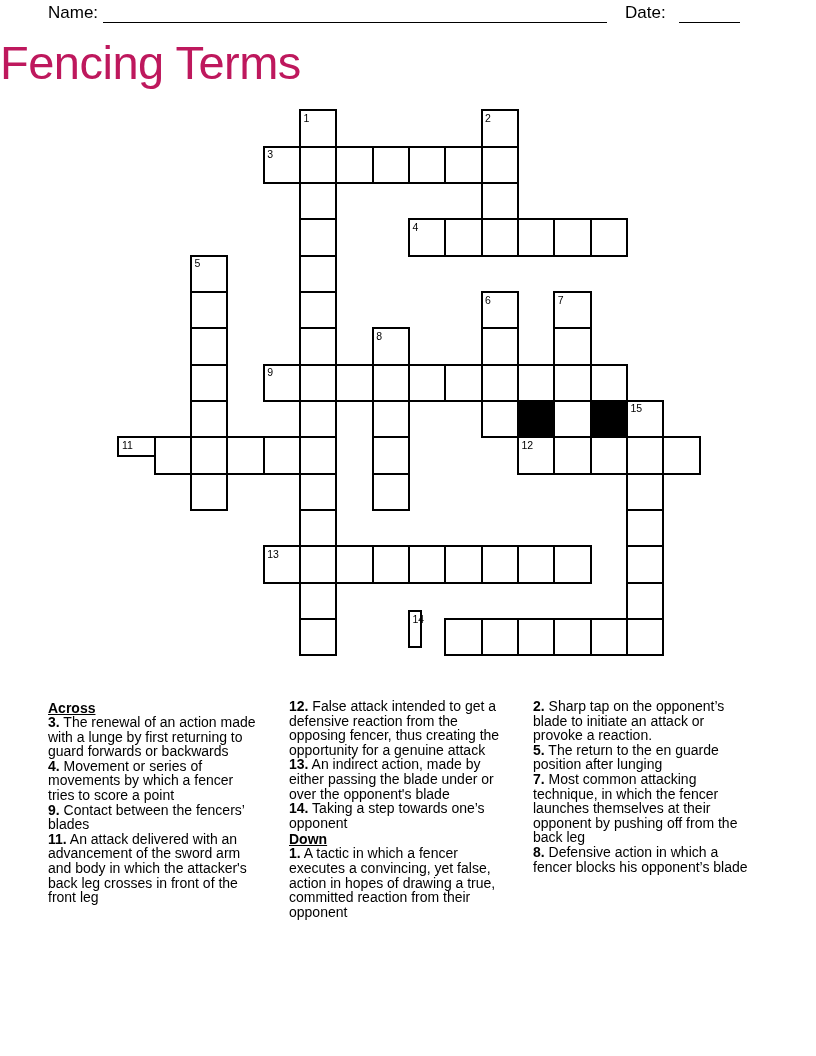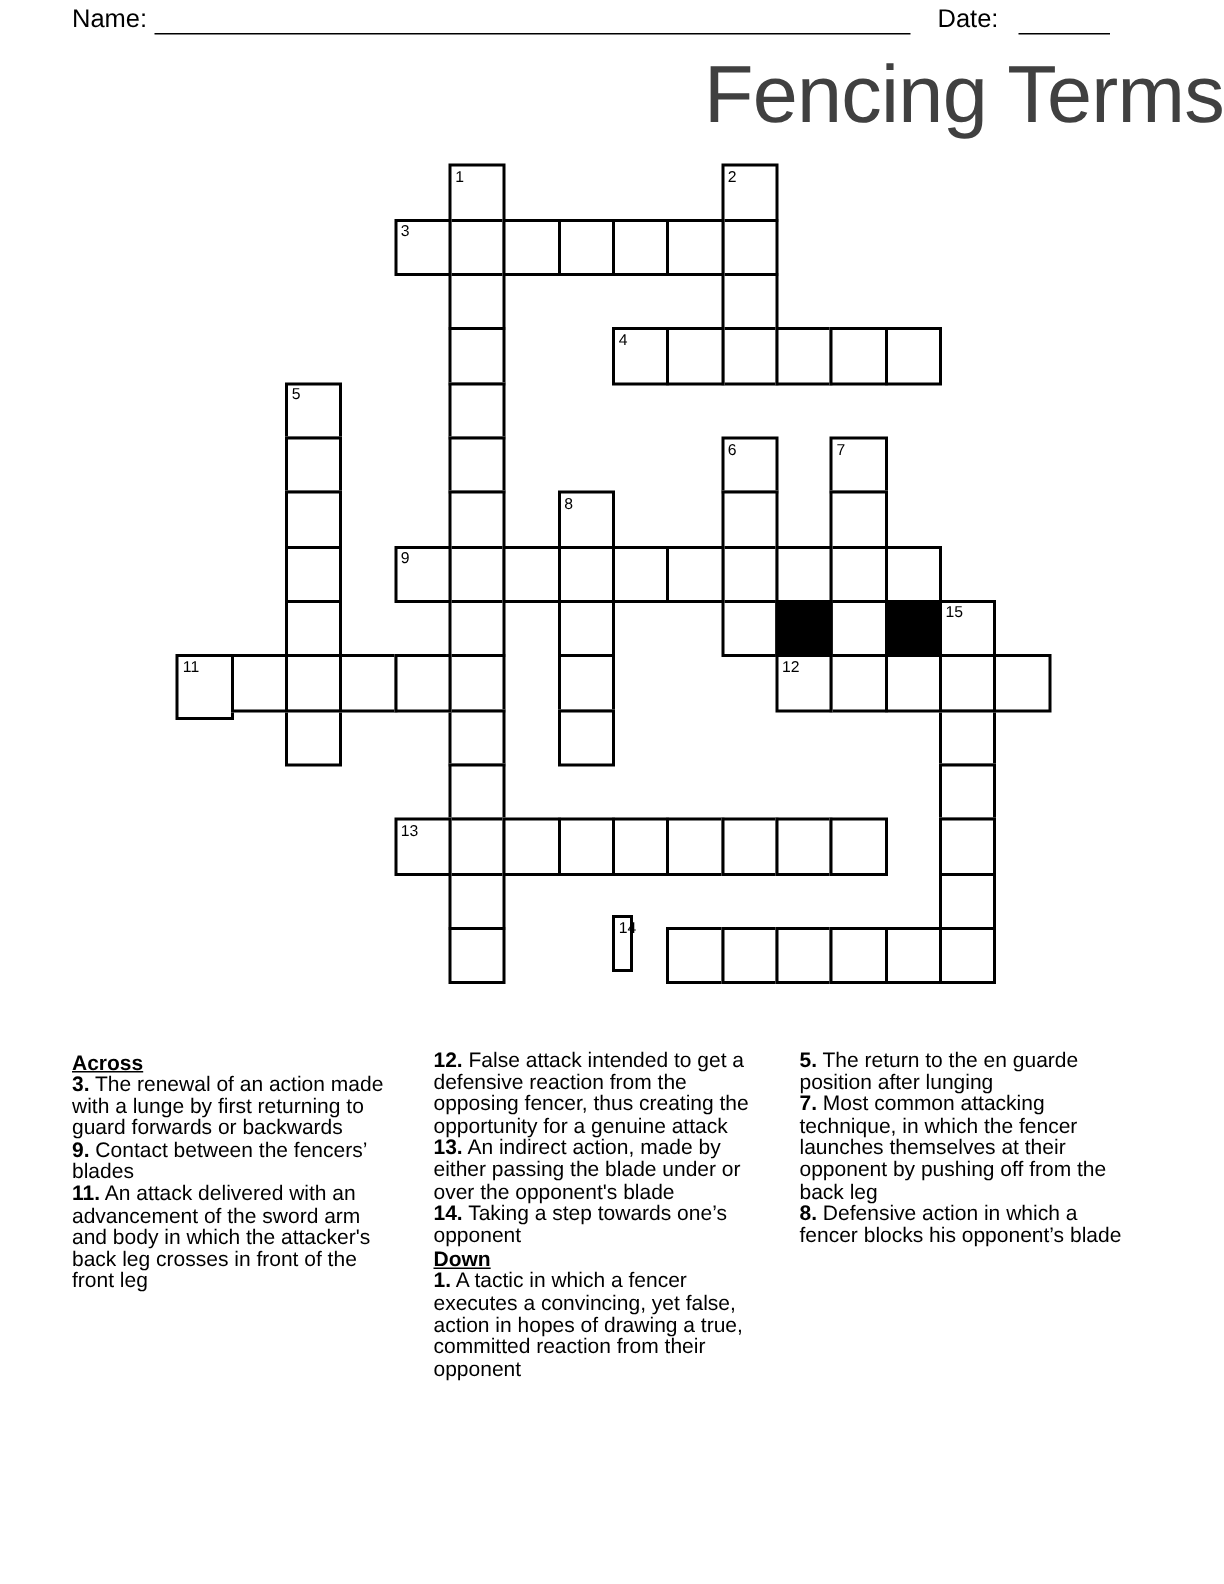--- a/index.html
+++ b/index.html
@@ -28,26 +28,26 @@
     height: 0;
     border-bottom: 1.6px solid #000;
   }
   .name-rule { left: 103px; top: 22px; width: 504px; }
   .date-rule { left: 679px; top: 22px; width: 61px; }
   
   .title {
     position: absolute;
     left: 0; right: 0;
     top: 33px;
-    text-align: right;
-    font-size: 54px;
+    text-align: left;
+    font-size: 47px;
     font-weight: 400;
     letter-spacing: -0.5px;
     line-height: 60px;
-    color: #404040;
+    color: #be185d;
   }
   
   #grid { position: absolute; left: 0; top: 0; width: 816px; height: 700px; }
   .cell {
     position: absolute;
     background: #ffffff;
     border: 2px solid #000000;
   }
   .cell.black { background: #000000; }
   .cnum {
@@ -167,21 +167,21 @@
       <div class="cell" style="left: 589.56px; top: 363.64px; width: 38.32px; height: 38.32px;"></div>
       <div class="cell" style="left: 625.88px; top: 399.96px; width: 38.32px; height: 38.32px;">
         <span class="cnum">15</span>
       </div>
       <div class="cell" style="left: 625.88px; top: 436.28px; width: 38.32px; height: 38.32px;"></div>
       <div class="cell" style="left: 625.88px; top: 472.6px; width: 38.32px; height: 38.32px;"></div>
       <div class="cell" style="left: 625.88px; top: 508.92px; width: 38.32px; height: 38.32px;"></div>
       <div class="cell" style="left: 625.88px; top: 545.24px; width: 38.32px; height: 38.32px;"></div>
       <div class="cell" style="left: 625.88px; top: 581.56px; width: 38.32px; height: 38.32px;"></div>
       <div class="cell" style="left: 625.88px; top: 617.88px; width: 38.32px; height: 38.32px;"></div>
-      <div class="cell" style="left: 117.4px; top: 436.28px; width: 38.32px; height: 44px;">
+      <div class="cell" style="left: 117.4px; top: 436.28px; width: 38.32px; height: 21px;">
         <span class="cnum">11</span>
       </div>
       <div class="cell" style="left: 153.72px; top: 436.28px; width: 38.32px; height: 38.32px;"></div>
       <div class="cell" style="left: 226.36px; top: 436.28px; width: 38.32px; height: 38.32px;"></div>
       <div class="cell" style="left: 262.68px; top: 436.28px; width: 38.32px; height: 38.32px;"></div>
       <div class="cell" style="left: 516.92px; top: 436.28px; width: 38.32px; height: 38.32px;">
         <span class="cnum">12</span>
       </div>
       <div class="cell" style="left: 589.56px; top: 436.28px; width: 38.32px; height: 38.32px;"></div>
       <div class="cell" style="left: 662.2px; top: 436.28px; width: 38.32px; height: 38.32px;"></div>
@@ -204,30 +204,32 @@
       <div class="cell" style="left: 553.24px; top: 617.88px; width: 38.32px; height: 38.32px;"></div>
       <div class="cell" style="left: 589.56px; top: 617.88px; width: 38.32px; height: 38.32px;"></div>
       <div class="cell black" style="left: 516.92px; top: 399.96px; width: 38.32px; height: 38.32px;"></div>
       <div class="cell black" style="left: 589.56px; top: 399.96px; width: 38.32px; height: 38.32px;"></div>
     </div>
 
   <div class="clues">
     <div class="clue-col" id="col1">
         <div class="clue-header">Across</div>
         <div class="clue"><b>3.</b> The renewal of an action made with a lunge by first returning to guard forwards or backwards</div>
+        <div class="clue"><b>4.</b> Movement or series of movements by which a fencer tries to score a point</div>
         <div class="clue"><b>9.</b> Contact between the fencers’ blades</div>
         <div class="clue"><b>11.</b> An attack delivered with an advancement of the sword arm and body in which the attacker's back leg crosses in front of the front leg</div>
       </div>
     <div class="clue-col" id="col2">
         <div class="clue"><b>12.</b> False attack intended to get a defensive reaction from the opposing fencer, thus creating the opportunity for a genuine attack</div>
         <div class="clue"><b>13.</b> An indirect action, made by either passing the blade under or over the opponent's blade</div>
         <div class="clue"><b>14.</b> Taking a step towards one’s opponent</div>
         <div class="clue-header">Down</div>
         <div class="clue"><b>1.</b> A tactic in which a fencer executes a convincing, yet false, action in hopes of drawing a true, committed reaction from their opponent</div>
       </div>
     <div class="clue-col" id="col3">
+        <div class="clue"><b>2.</b> Sharp tap on the opponent’s blade to initiate an attack or provoke a reaction.</div>
         <div class="clue"><b>5.</b> The return to the en guarde position after lunging</div>
         <div class="clue"><b>7.</b> Most common attacking technique, in which the fencer launches themselves at their opponent by pushing off from the back leg</div>
         <div class="clue"><b>8.</b> Defensive action in which a fencer blocks his opponent’s blade</div>
       </div>
   </div>
 
 </div>
 
 </body></html>

